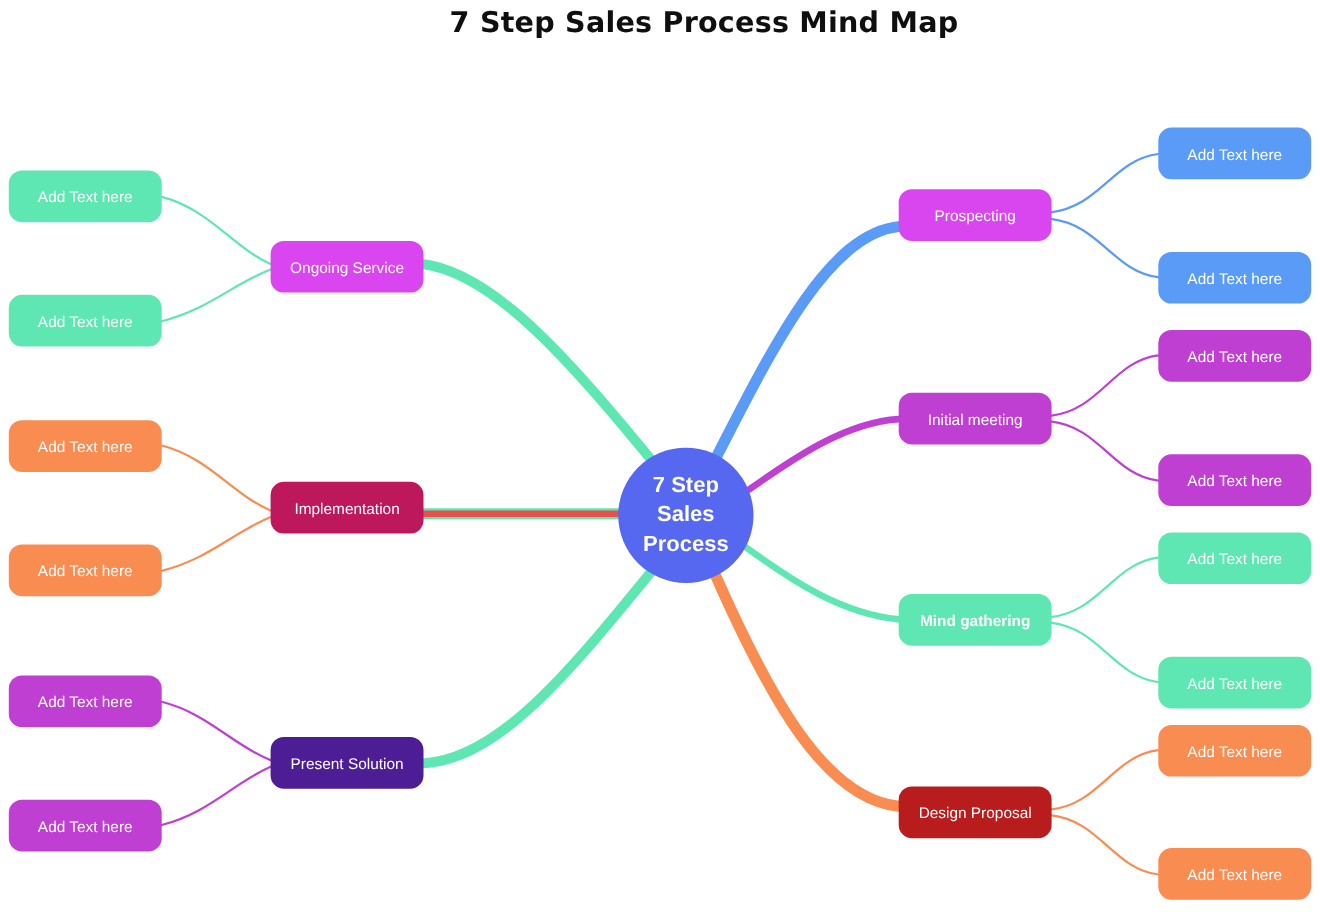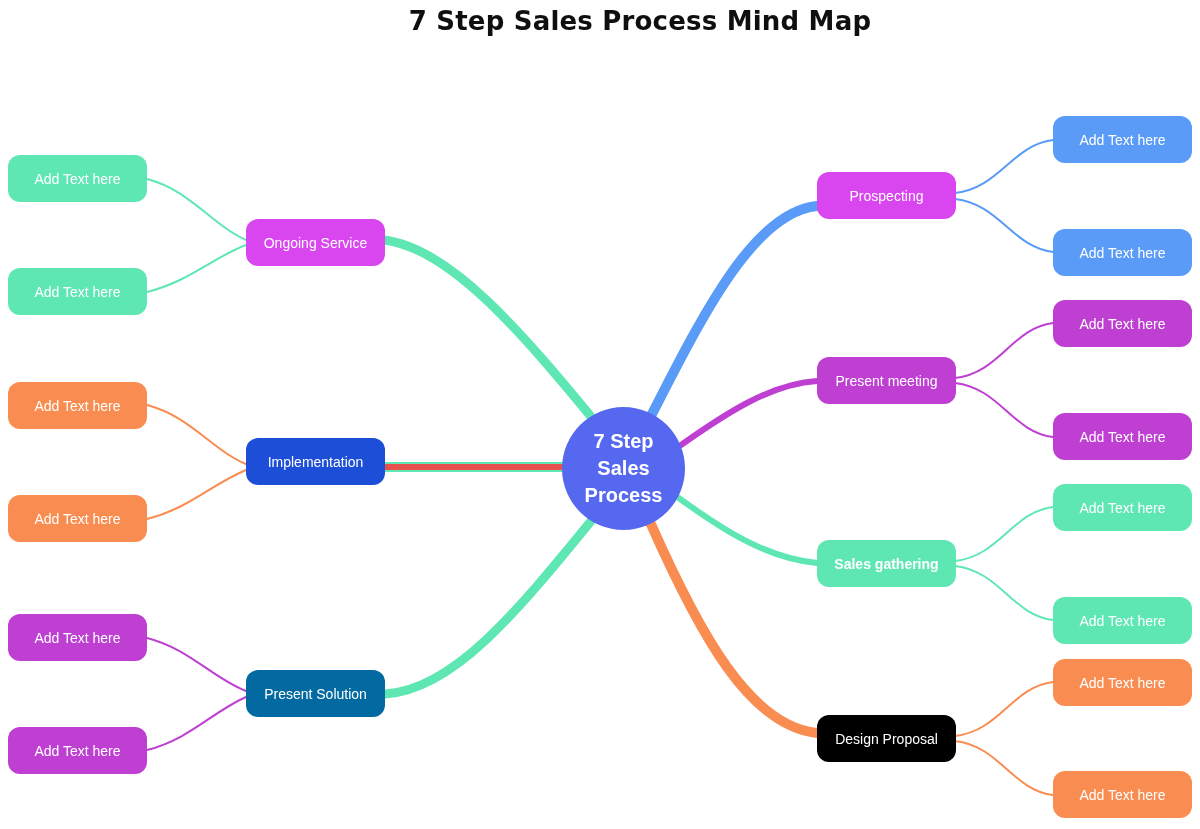--- a/index.html
+++ b/index.html
@@ -65,35 +65,35 @@
   <path d="M 955 736 C 1000 731, 1012 687, 1053 682" fill="none" stroke-width="2" stroke-linecap="round" stroke="#F98C50"></path>
   <path d="M 955 741 C 1000 746, 1012 790, 1053 795" fill="none" stroke-width="2" stroke-linecap="round" stroke="#F98C50"></path>
 </svg>
 
 <div class="center-node" style="background-color: rgb(86, 104, 239);">7 Step Sales Process</div>
 
 <div class="node" style="left: 246px; top: 219px; background-color: #d946ef;">Ongoing Service</div>
 <div class="node" style="left: 8px; top: 155px; background-color: rgb(95, 231, 179);">Add Text here</div>
 <div class="node" style="left: 8px; top: 268px; background-color: rgb(95, 231, 179);">Add Text here</div>
 
-<div class="node" style="left: 246px; top: 438px; background-color: #1d4ed8;">Implementation</div>
+<div class="node" style="left: 246px; top: 438px; background-color: #be185d;">Implementation</div>
 <div class="node" style="left: 8px; top: 382px; background-color: rgb(249, 140, 80);">Add Text here</div>
 <div class="node" style="left: 8px; top: 495px; background-color: rgb(249, 140, 80);">Add Text here</div>
 
-<div class="node" style="left: 246px; top: 670px; background-color: #0369a1;">Present Solution</div>
+<div class="node" style="left: 246px; top: 670px; background-color: #4c1d95;">Present Solution</div>
 <div class="node" style="left: 8px; top: 614px; background-color: rgb(190, 63, 210);">Add Text here</div>
 <div class="node" style="left: 8px; top: 727px; background-color: rgb(190, 63, 210);">Add Text here</div>
 
 <div class="node" style="left: 817px; top: 172px; background-color: #d946ef;">Prospecting</div>
 <div class="node" style="left: 1053px; top: 116px; background-color: rgb(89, 155, 247);">Add Text here</div>
 <div class="node" style="left: 1053px; top: 229px; background-color: rgb(89, 155, 247);">Add Text here</div>
 
-<div class="node" style="left: 817px; top: 357px; background-color: rgb(190, 63, 210);">Present meeting</div>
+<div class="node" style="left: 817px; top: 357px; background-color: rgb(190, 63, 210);">Initial meeting</div>
 <div class="node" style="left: 1053px; top: 300px; background-color: rgb(190, 63, 210);">Add Text here</div>
 <div class="node" style="left: 1053px; top: 413px; background-color: rgb(190, 63, 210);">Add Text here</div>
 
-<div class="node bold" style="left: 817px; top: 540px; background-color: rgb(95, 231, 179);">Sales gathering</div>
+<div class="node bold" style="left: 817px; top: 540px; background-color: rgb(95, 231, 179);">Mind gathering</div>
 <div class="node" style="left: 1053px; top: 484px; background-color: rgb(95, 231, 179);">Add Text here</div>
 <div class="node" style="left: 1053px; top: 597px; background-color: rgb(95, 231, 179);">Add Text here</div>
 
-<div class="node" style="left: 817px; top: 715px; background-color: #000000;">Design Proposal</div>
+<div class="node" style="left: 817px; top: 715px; background-color: #b91c1c;">Design Proposal</div>
 <div class="node" style="left: 1053px; top: 659px; background-color: rgb(249, 140, 80);">Add Text here</div>
 <div class="node" style="left: 1053px; top: 771px; background-color: rgb(249, 140, 80);">Add Text here</div>
 
 </body></html>

